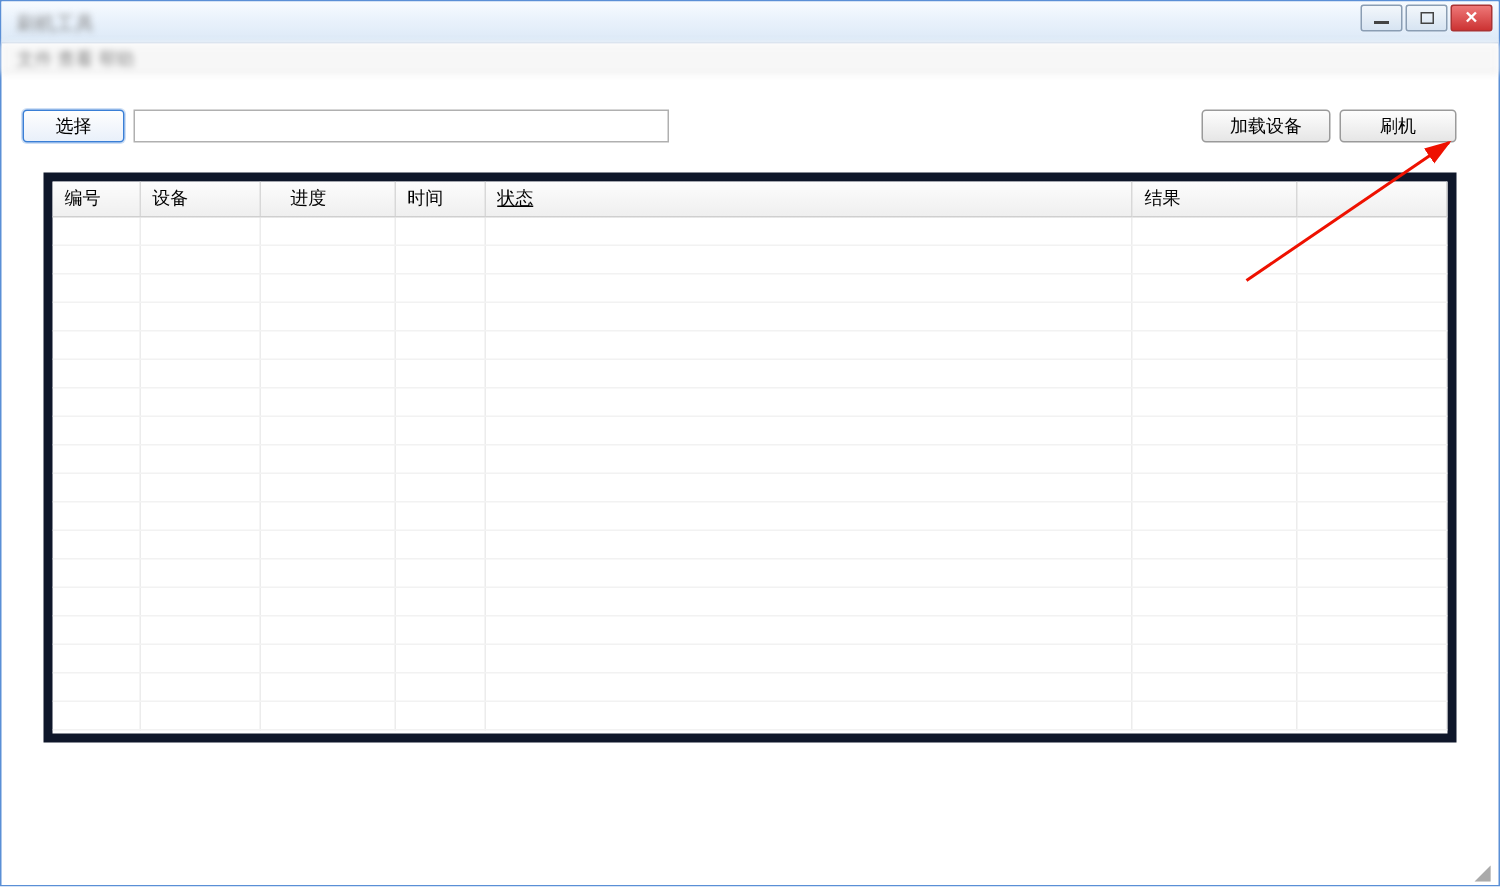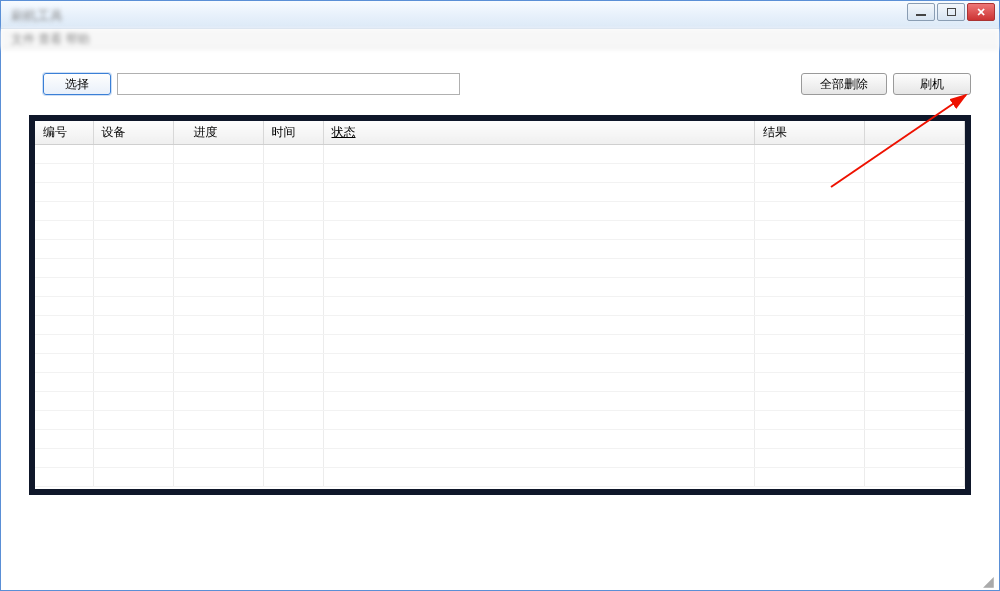--- a/index.html
+++ b/index.html
@@ -59,21 +59,21 @@
     .menubar {
       height: 20px;
       padding: 2px 10px;
       color: #888;
       filter: blur(2px);
       font-size: 12px;
       border-bottom: 1px solid #e5e5e5;
       background: #f7f7f7;
     }
     .toolbar {
-      padding: 24px 28px 10px 42px;
+      padding: 24px 28px 10px 14px;
       display: flex;
       align-items: flex-end;
       gap: 6px;
     }
     .btn {
       background: linear-gradient(#fdfdfd,#e6e6e6);
       border: 1px solid #9a9a9a;
       border-radius: 3px;
       height: 22px;
       padding: 0 18px;
@@ -191,21 +191,21 @@
         </div>
     </div>
   </div>
 
   <div class="menubar">文件   查看   帮助</div>
 
   <div class="toolbar">
     <button class="btn btn-select">选择</button>
     <input class="path-input" type="text" value="" style="">
     <div class="spacer"></div>
-    <button class="btn btn-load">全部删除</button>
+    <button class="btn btn-load">加载设备</button>
     <button class="btn btn-flash">刷机</button>
   </div>
 
   <div class="table-wrap">
     <table>
       <thead>
         <tr>
           <th class="col-no">编号</th>
           <th class="col-device">设备</th>
           <th class="col-progress">进度</th>

